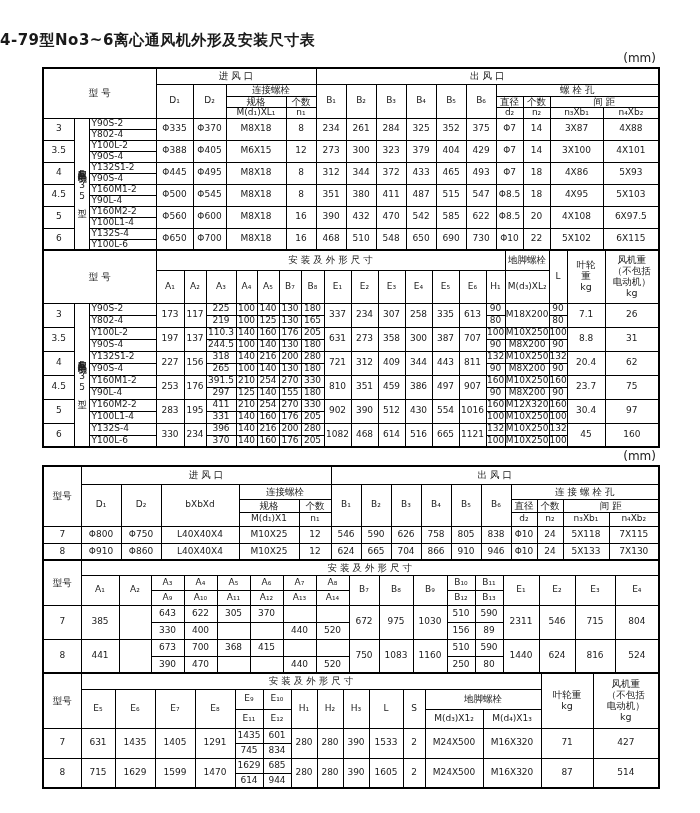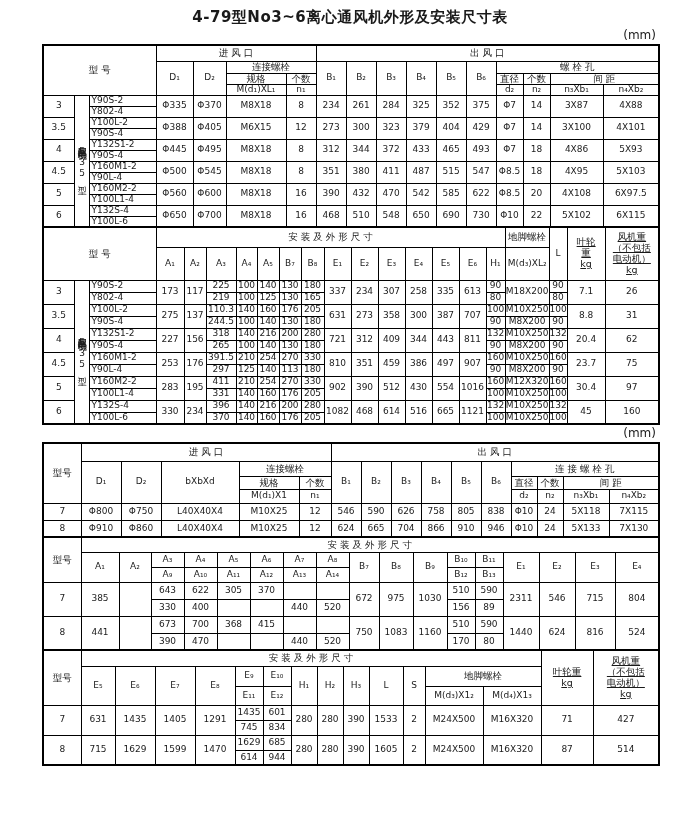--- a/index.html
+++ b/index.html
@@ -1,27 +1,27 @@
 <!DOCTYPE html>
 <html><head>
 <meta charset="utf-8">
 <style>
   html,body{margin:0;padding:0;background:#fff;}
   .sheet{width:700px;height:813px;background:#fff;color:#1a1a1a;
          font-family:"DejaVu Sans",sans-serif;overflow:hidden;}
-  .title{text-align:center;font-weight:bold;font-size:15px;padding-top:8px;letter-spacing:.5px;}
+  .title{font-weight:bold;font-size:15px;padding-top:8px;letter-spacing:.5px;margin-top:23px;}
   .t2t{padding-top:16px;}
   .unit{width:656px;text-align:right;font-size:12px;margin:1px 0 2px 0;}
   table{border-collapse:collapse;table-layout:fixed;width:616px;margin-left:42px;
         border:2px solid #000;}
   .stack{margin-top:-2px;}
   th,td{border:1px solid #000;font-size:9px;font-weight:normal;text-align:center;
         vertical-align:middle;padding:0;line-height:1.05;overflow:hidden;white-space:nowrap;}
   th.cn{font-size:9.5px;}
-  .wrap{white-space:pre-line;font-size:8px;line-height:1.15;text-decoration:underline;}
+  .wrap{white-space:pre-line;font-size:8px;line-height:1.15;}
   td.model{text-align:left;padding-left:2px;}
   td.motor{writing-mode:vertical-rl;text-orientation:upright;font-size:9px;
            letter-spacing:1px;padding:2px 0;}
   #t1a thead tr:nth-child(1){height:16px;} #t1a thead tr:nth-child(2){height:12px;}
   #t1a thead tr:nth-child(3){height:11px;} #t1a thead tr:nth-child(4){height:11px;}
   #t1a tbody tr{height:11px;}
   #t1b thead tr:nth-child(1){height:20px;} #t1b thead tr:nth-child(2){height:33px;}
   #t1b tbody tr{height:12px;}
   #t2a thead tr:nth-child(1){height:18px;} #t2a thead tr:nth-child(2){height:15px;}
   #t2a thead tr:nth-child(3){height:13px;} #t2a thead tr:nth-child(4){height:14px;}
@@ -309,21 +309,21 @@
           <td>100</td>
           <td>125</td>
           <td>130</td>
           <td>165</td>
           <td>80</td>
           <td>80</td>
         </tr>
         <tr>
           <td rowspan="2">3.5</td>
           <td class="model">Y100L-2</td>
-          <td rowspan="2">275</td>
+          <td rowspan="2">197</td>
           <td rowspan="2">137</td>
           <td>110.3</td>
           <td>140</td>
           <td>160</td>
           <td>176</td>
           <td>205</td>
           <td rowspan="2">631</td>
           <td rowspan="2">273</td>
           <td rowspan="2">358</td>
           <td rowspan="2">300</td>
@@ -399,21 +399,21 @@
           <td>M10X250</td>
           <td>160</td>
           <td rowspan="2">23.7</td>
           <td rowspan="2">75</td>
         </tr>
         <tr>
           <td class="model">Y90L-4</td>
           <td>297</td>
           <td>125</td>
           <td>140</td>
-          <td>113</td>
+          <td>155</td>
           <td>180</td>
           <td>90</td>
           <td>M8X200</td>
           <td>90</td>
         </tr>
         <tr>
           <td rowspan="2">5</td>
           <td class="model">Y160M2-2</td>
           <td rowspan="2">283</td>
           <td rowspan="2">195</td>
@@ -684,21 +684,21 @@
           <td rowspan="2">816</td>
           <td rowspan="2">524</td>
         </tr>
         <tr>
           <td>390</td>
           <td>470</td>
           <td></td>
           <td></td>
           <td>440</td>
           <td>520</td>
-          <td>170</td>
+          <td>250</td>
           <td>80</td>
         </tr>
       </tbody>
   </table>
 
   <table id="t2c" class="stack">
     <colgroup>
       <col style="width:38px">
         <col style="width:34px">
         <col style="width:40px">

